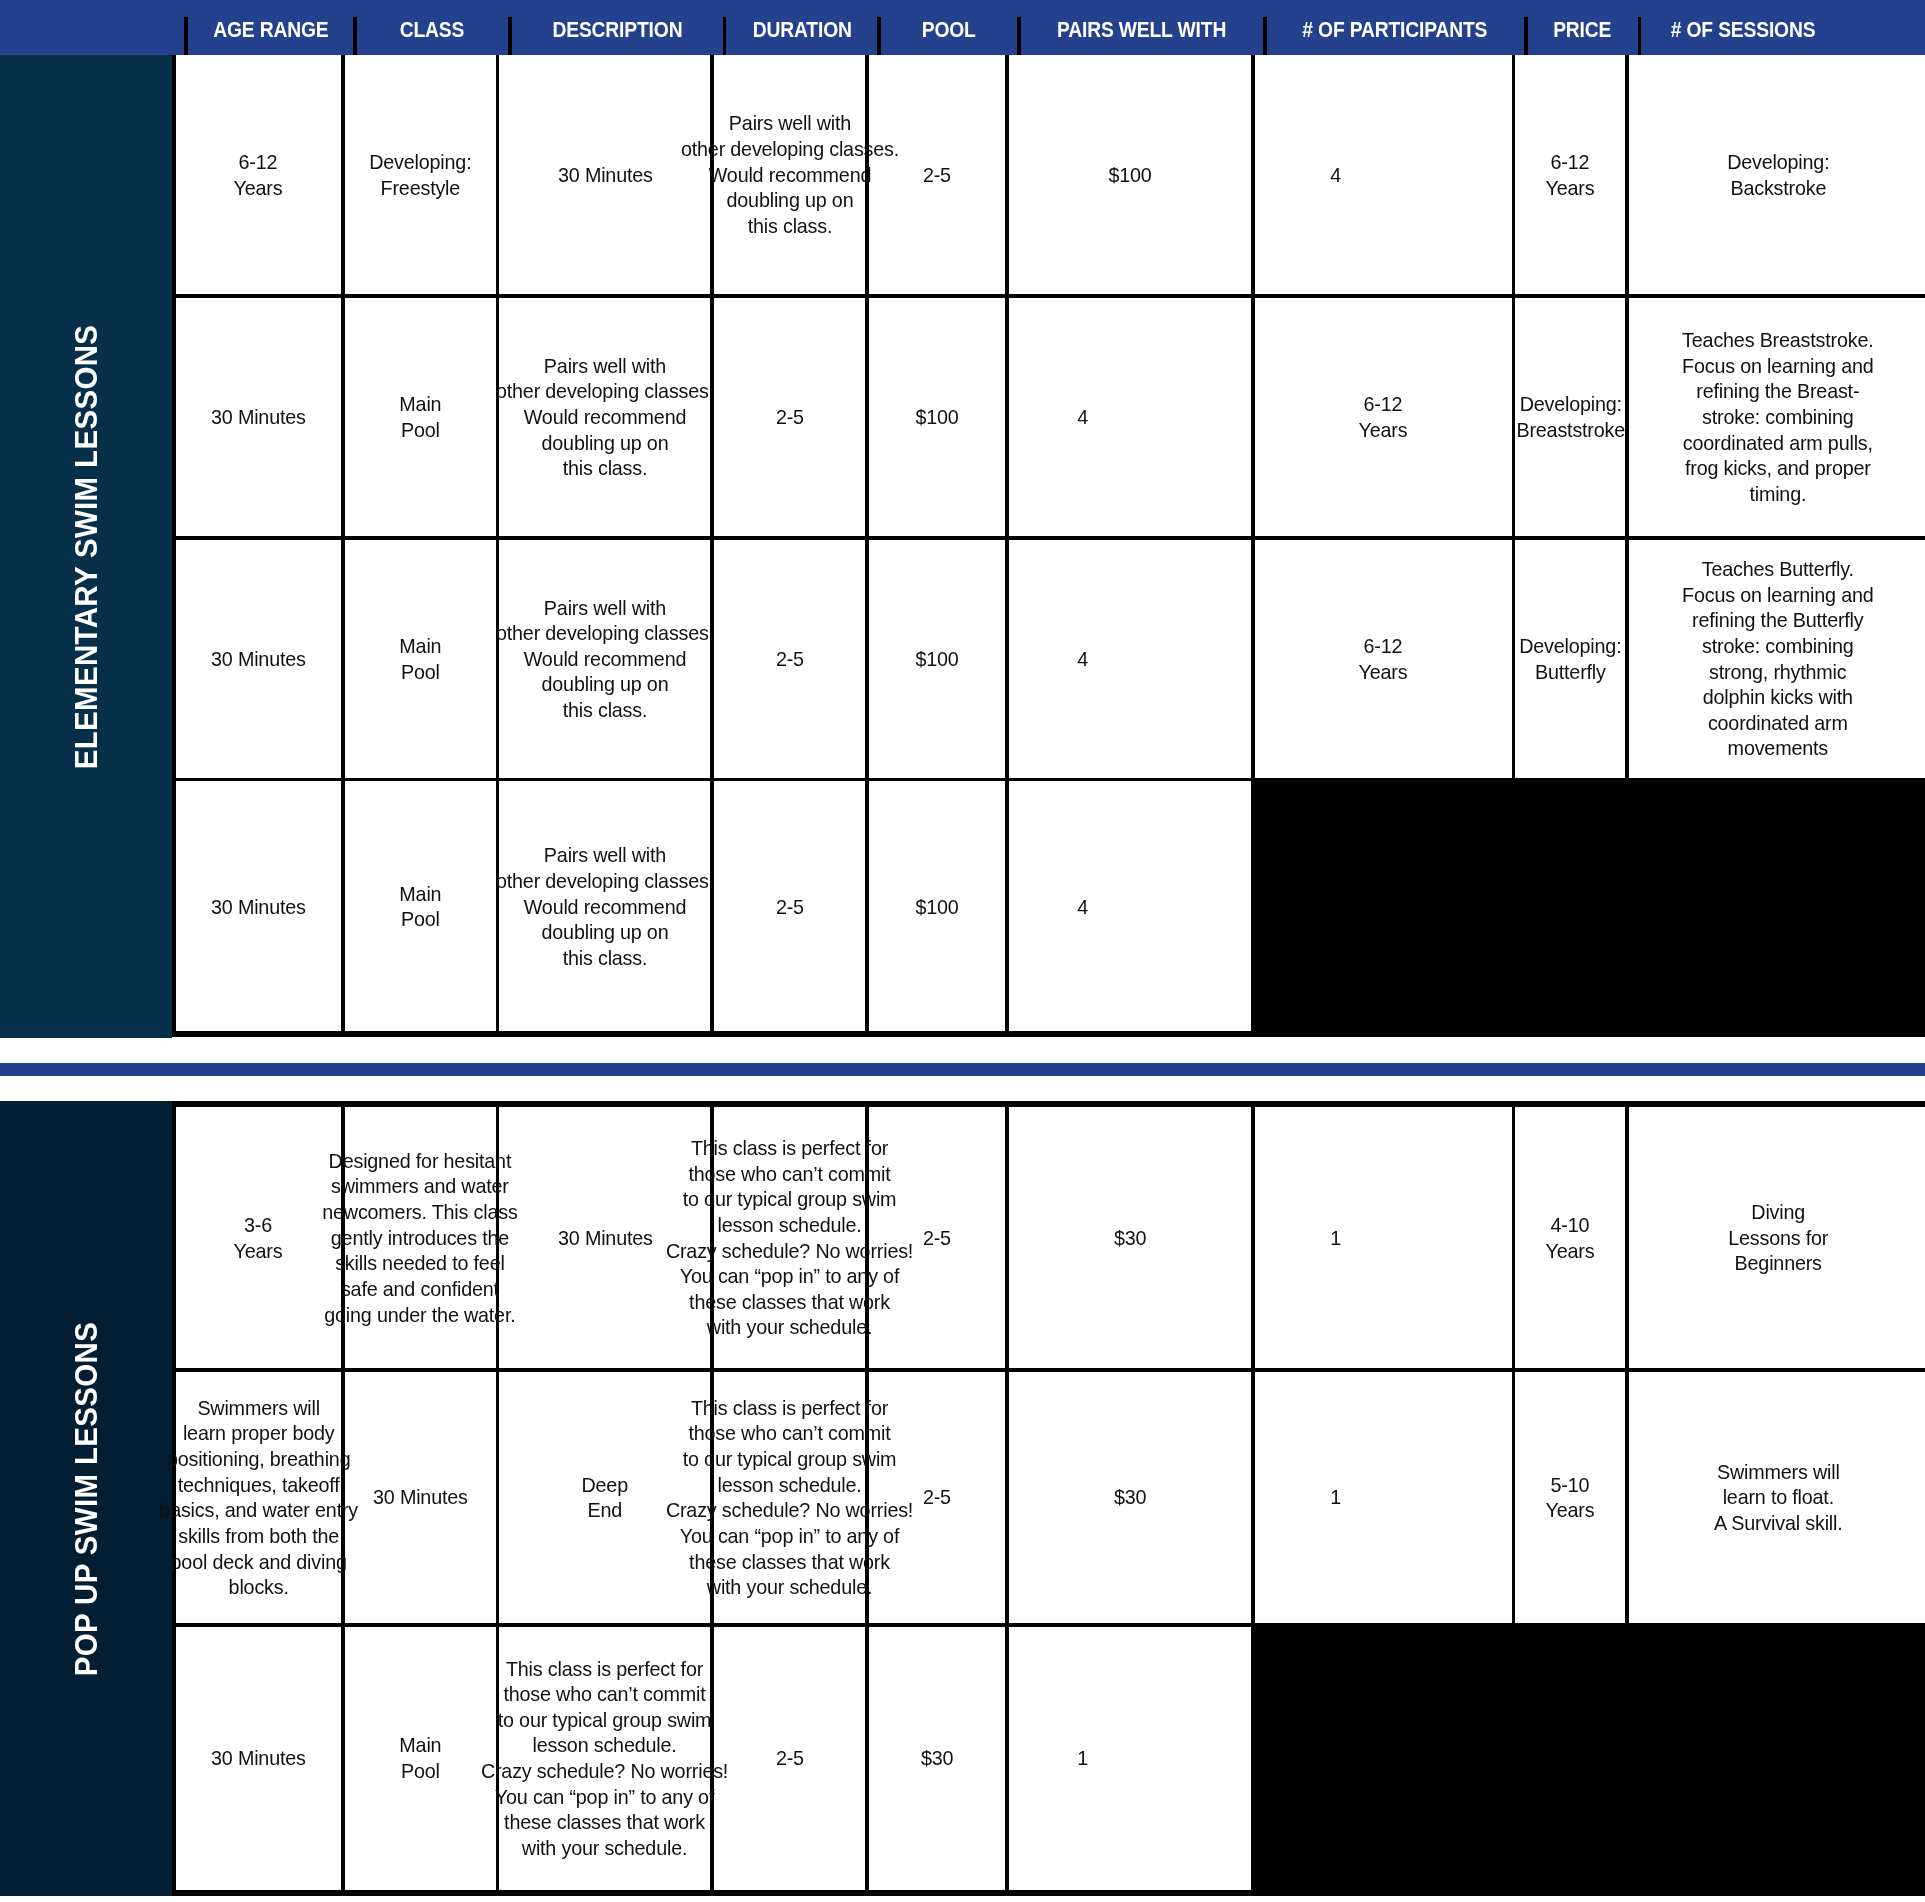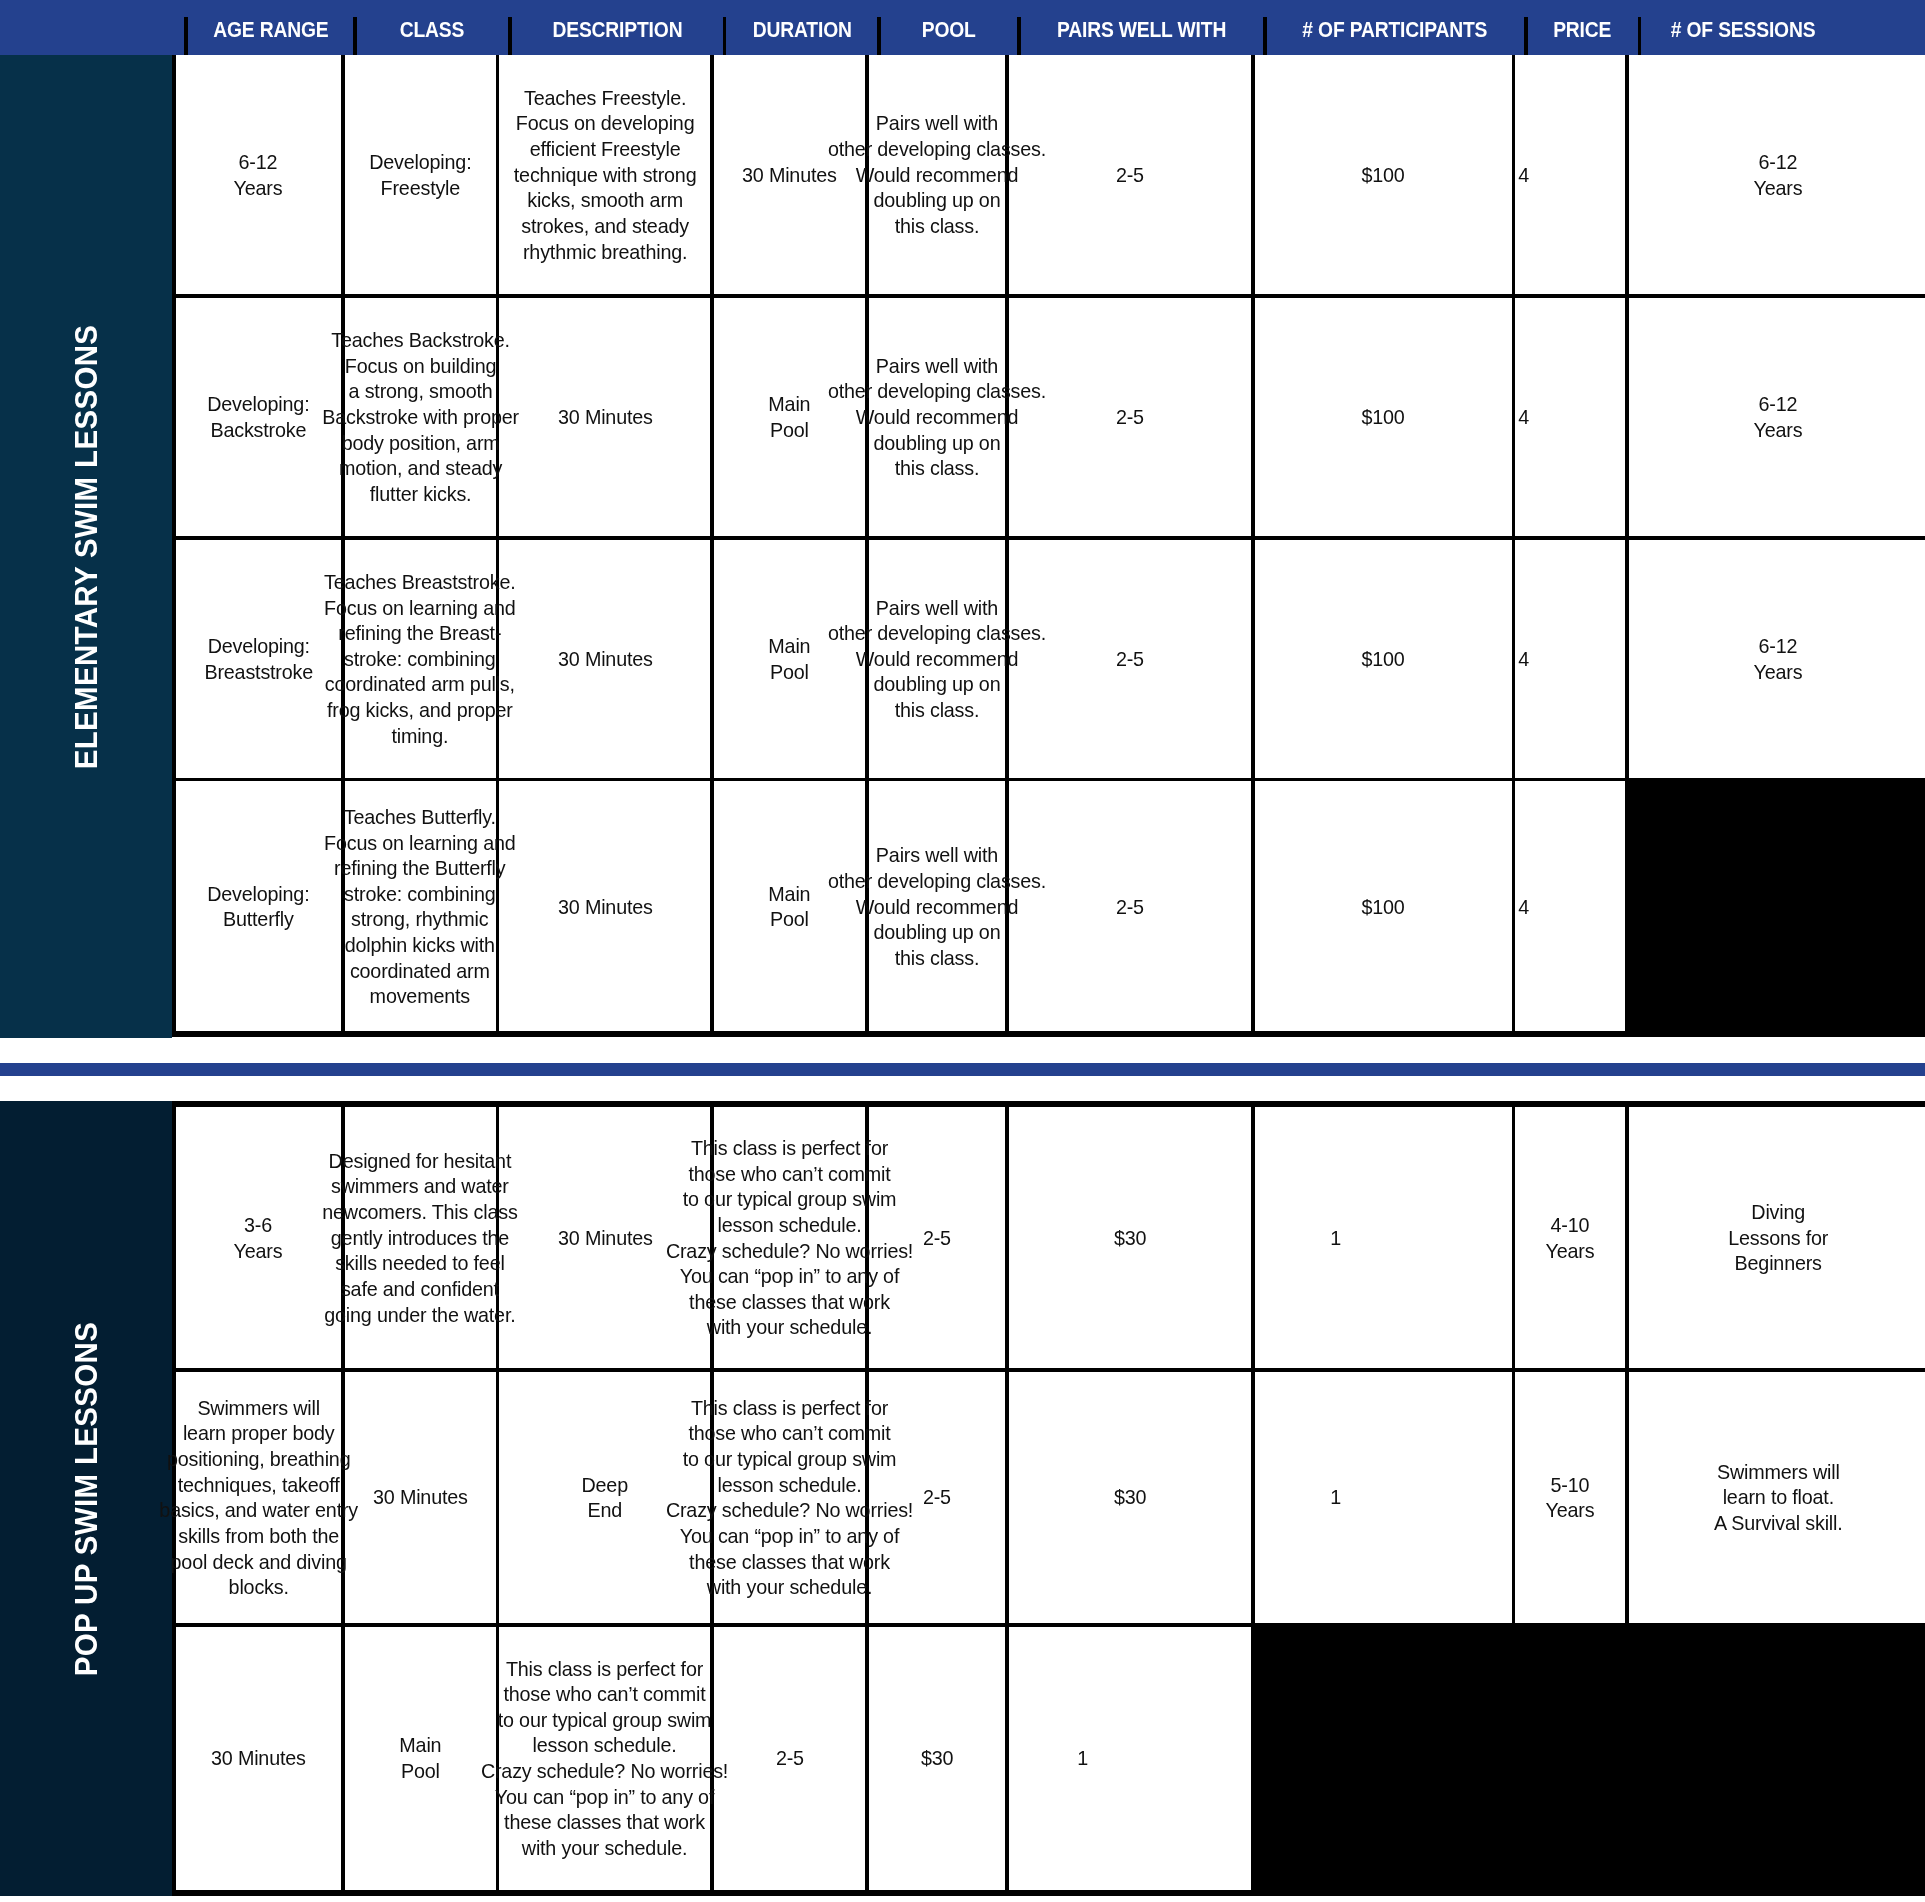--- a/index.html
+++ b/index.html
@@ -111,29 +111,20 @@
   <div class="tbl tbl1">
       <div class="cell">
         <span class="txt">6-12
 Years</span>
       </div>
       <div class="cell">
         <span class="txt">Developing:
 Freestyle</span>
       </div>
       <div class="cell">
-        <span class="txt">Teaches Freestyle.
-Focus on developing
-efficient Freestyle
-technique with strong
-kicks, smooth arm
-strokes, and steady
-rhythmic breathing.</span>
-      </div>
-      <div class="cell">
         <span class="txt">30 Minutes</span>
       </div>
       <div class="cell">
         <span class="txt">Pairs well with
 other developing classes.
 Would recommend
 doubling up on
 this class.</span>
       </div>
       <div class="cell">
@@ -145,29 +136,20 @@
       <div class="cell last">
         <span class="txt">4</span>
       </div>
       <div class="cell">
         <span class="txt">6-12
 Years</span>
       </div>
       <div class="cell">
         <span class="txt">Developing:
 Backstroke</span>
-      </div>
-      <div class="cell">
-        <span class="txt">Teaches Backstroke.
-Focus on building
-a strong, smooth
-Backstroke with proper
-body position, arm
-motion, and steady
-flutter kicks.</span>
       </div>
       <div class="cell">
         <span class="txt">30 Minutes</span>
       </div>
       <div class="cell">
         <span class="txt">Main
 Pool</span>
       </div>
       <div class="cell">
         <span class="txt">Pairs well with

